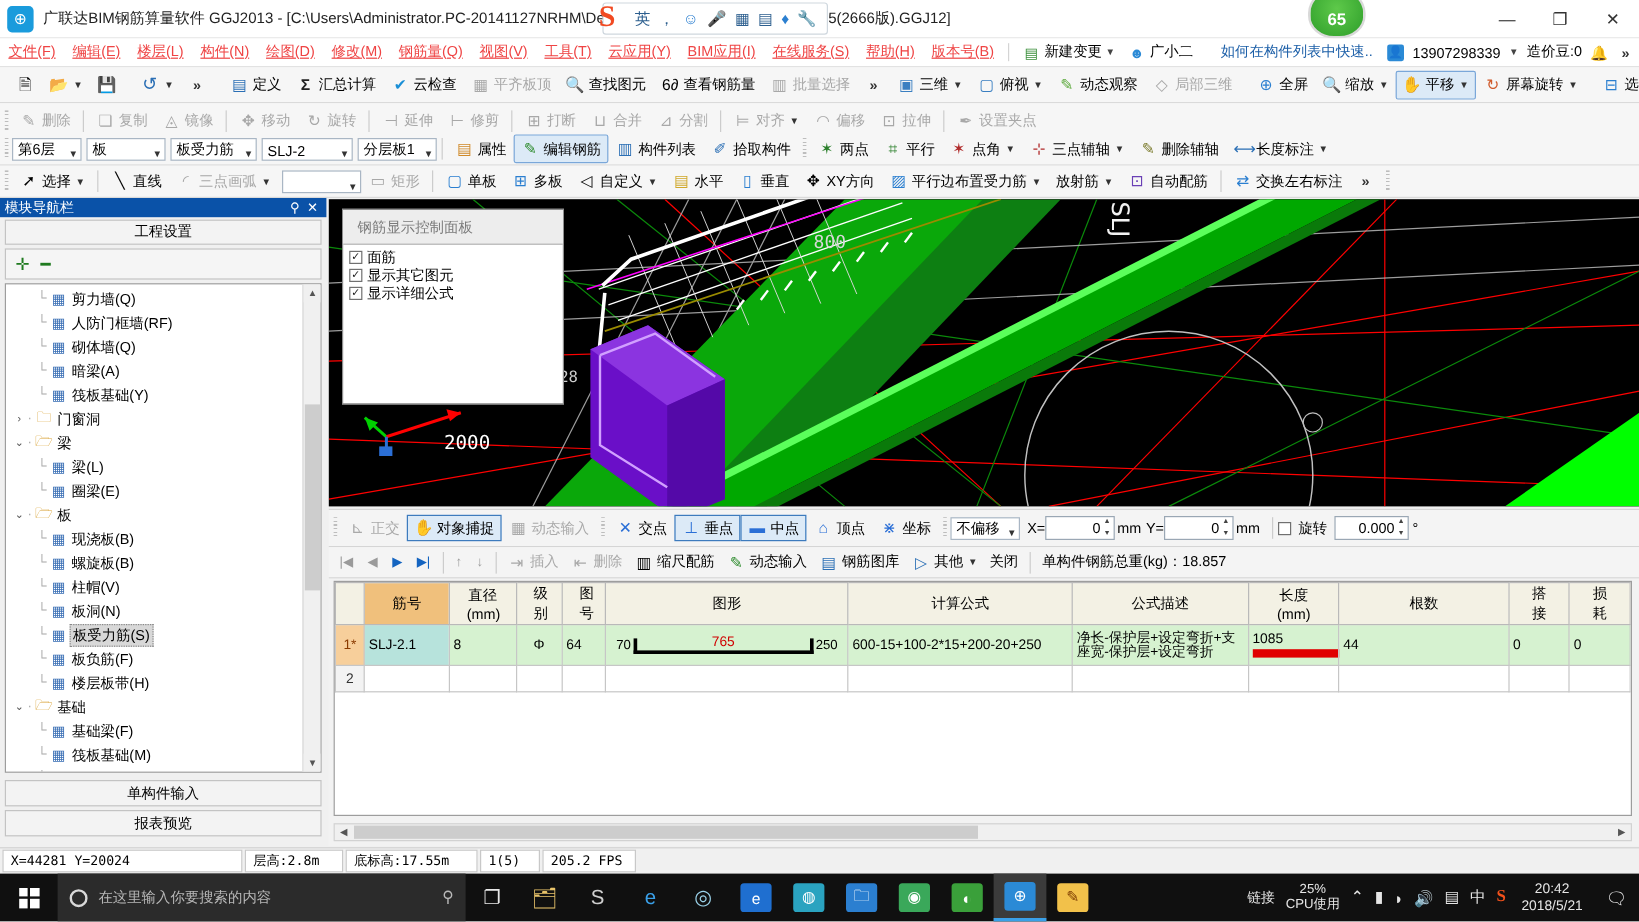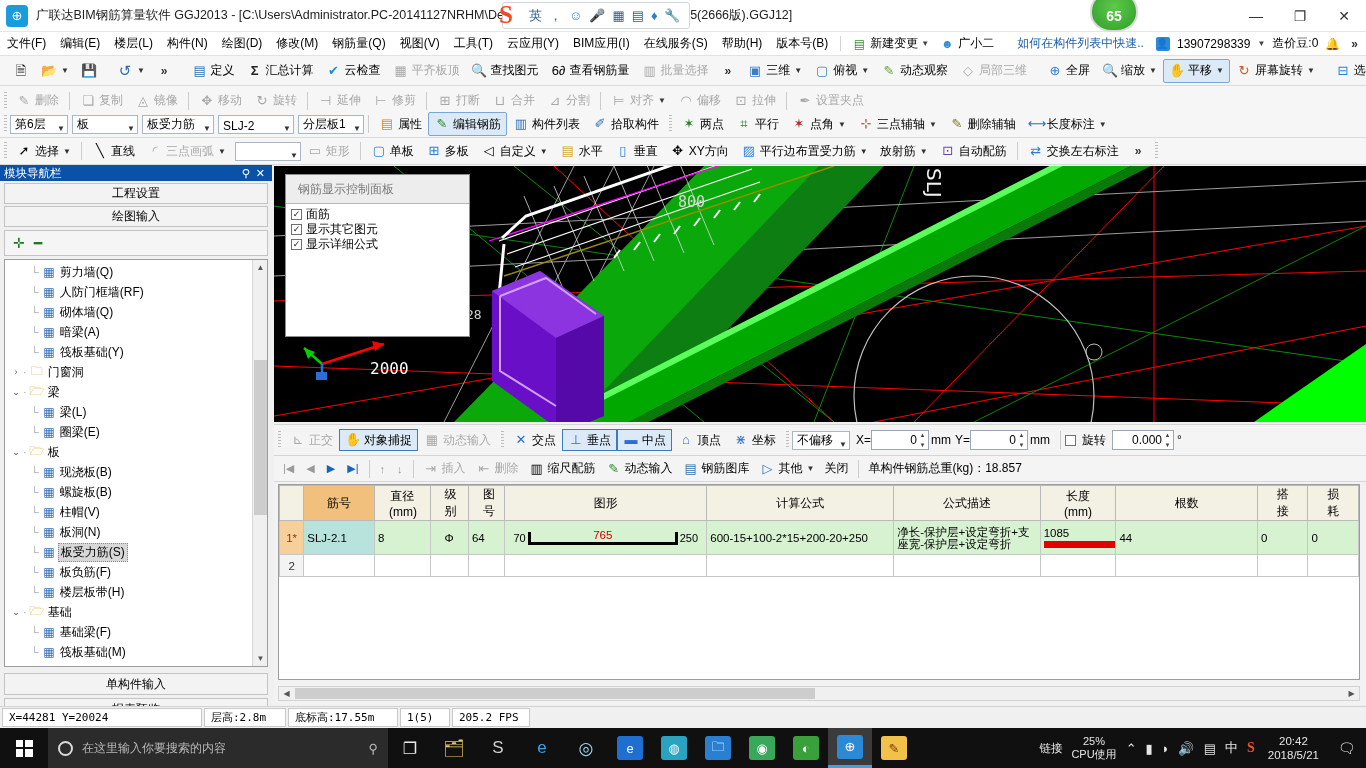--- a/index.html
+++ b/index.html
@@ -46,21 +46,21 @@
   .winbtns{ position:absolute; right:0; top:0; display:flex; height:32px; }
   .winbtn{ width:44px; height:32px; display:flex; align-items:center; justify-content:center;
     font-size:14px; color:#333; }
 
   
   .menubar{
     position:absolute; left:0; top:32px; width:1366px; height:24px;
     background:#ffffff; display:flex; align-items:center;
     border-bottom:1px solid #e2e2e2;
   }
-  .menuitem{ padding:2px 7px; font-size:12px; color:#000000; white-space:nowrap; }
+  .menuitem{ padding:2px 7px; font-size:12px; color:#ef4444; white-space:nowrap;text-decoration:underline; }
   .menu-sep{ width:1px; height:15px; background:#d4d4d4; margin:0 5px; }
   .mb-chip{ display:flex; align-items:center; gap:3px; padding:1px 5px; white-space:nowrap; }
   .mb-chip .ico{ font-size:12px; }
   .mb-tip{ color:#1c5fa8; font-size:12px; margin-left:18px; white-space:nowrap;}
   .mb-right{ position:absolute; right:4px; display:flex; align-items:center; gap:7px; }
   .mb-user-ico{ width:14px;height:14px;background:#2b8ad6;color:#fff;font-size:10px;
       display:flex;align-items:center;justify-content:center;border-radius:2px;}
   .chev{ font-size:8px; color:#444; }
 
   
@@ -607,21 +607,20 @@
     <div class="grip"></div>
   </div>
 
   <div class="leftdock">
     <div class="dock-title">
       <span class="t">模块导航栏</span>
       <span class="b">⚲</span>
       <span class="b">✕</span>
     </div>
     <div class="dockbtn">工程设置</div>
-    <div class="dockbtn">绘图输入</div>
     <div class="addrow">
       <span class="plusicon">✛</span>
       <span class="minusicon">━</span>
     </div>
     <div class="treebox">
       <div class="treelist" id="treelist">
           <div class="tnode child">
             <span class="dash">└</span>
             <span class="ti" style="color: rgb(58, 111, 181);">▦</span>
             <span class="tl">剪力墙(Q)</span>

